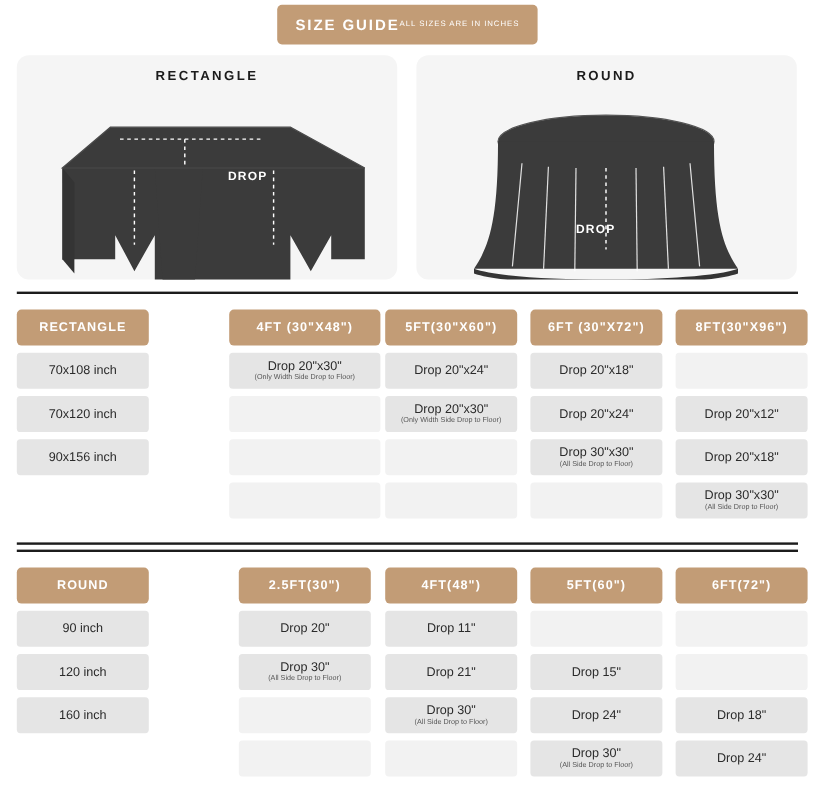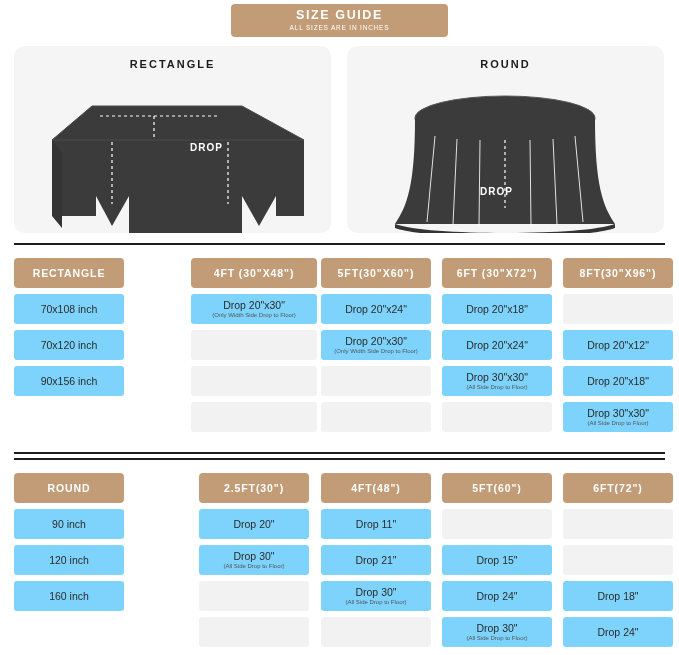--- a/index.html
+++ b/index.html
@@ -20,21 +20,21 @@
   
   .size-guide-badge {
     position: absolute;
     left: 231px;
     top: 4px;
     width: 217px;
     height: 33px;
     background: #c29c76;
     border-radius: 4px;
     display: flex;
-    flex-direction: column;
+    flex-direction: row;
     align-items: center;
     justify-content: center;
     color: #ffffff;
   }
   .size-guide-badge .title {
     font-size: 12.5px;
     font-weight: bold;
     letter-spacing: 1.6px;
     line-height: 14px;
   }
@@ -113,21 +113,21 @@
     font-weight: bold;
     letter-spacing: 0.9px;
     display: flex;
     align-items: center;
     justify-content: center;
     text-align: center;
   }
   .cell {
     margin-top: 6px;
     height: 30px;
-    background: #7dd3fc;
+    background: #e5e5e5;
     border-radius: 3px;
     display: flex;
     flex-direction: column;
     align-items: center;
     justify-content: center;
     text-align: center;
     color: #2b2b2b;
   }
   .cell.empty { background: #f2f2f2; }
   .cell .main {

